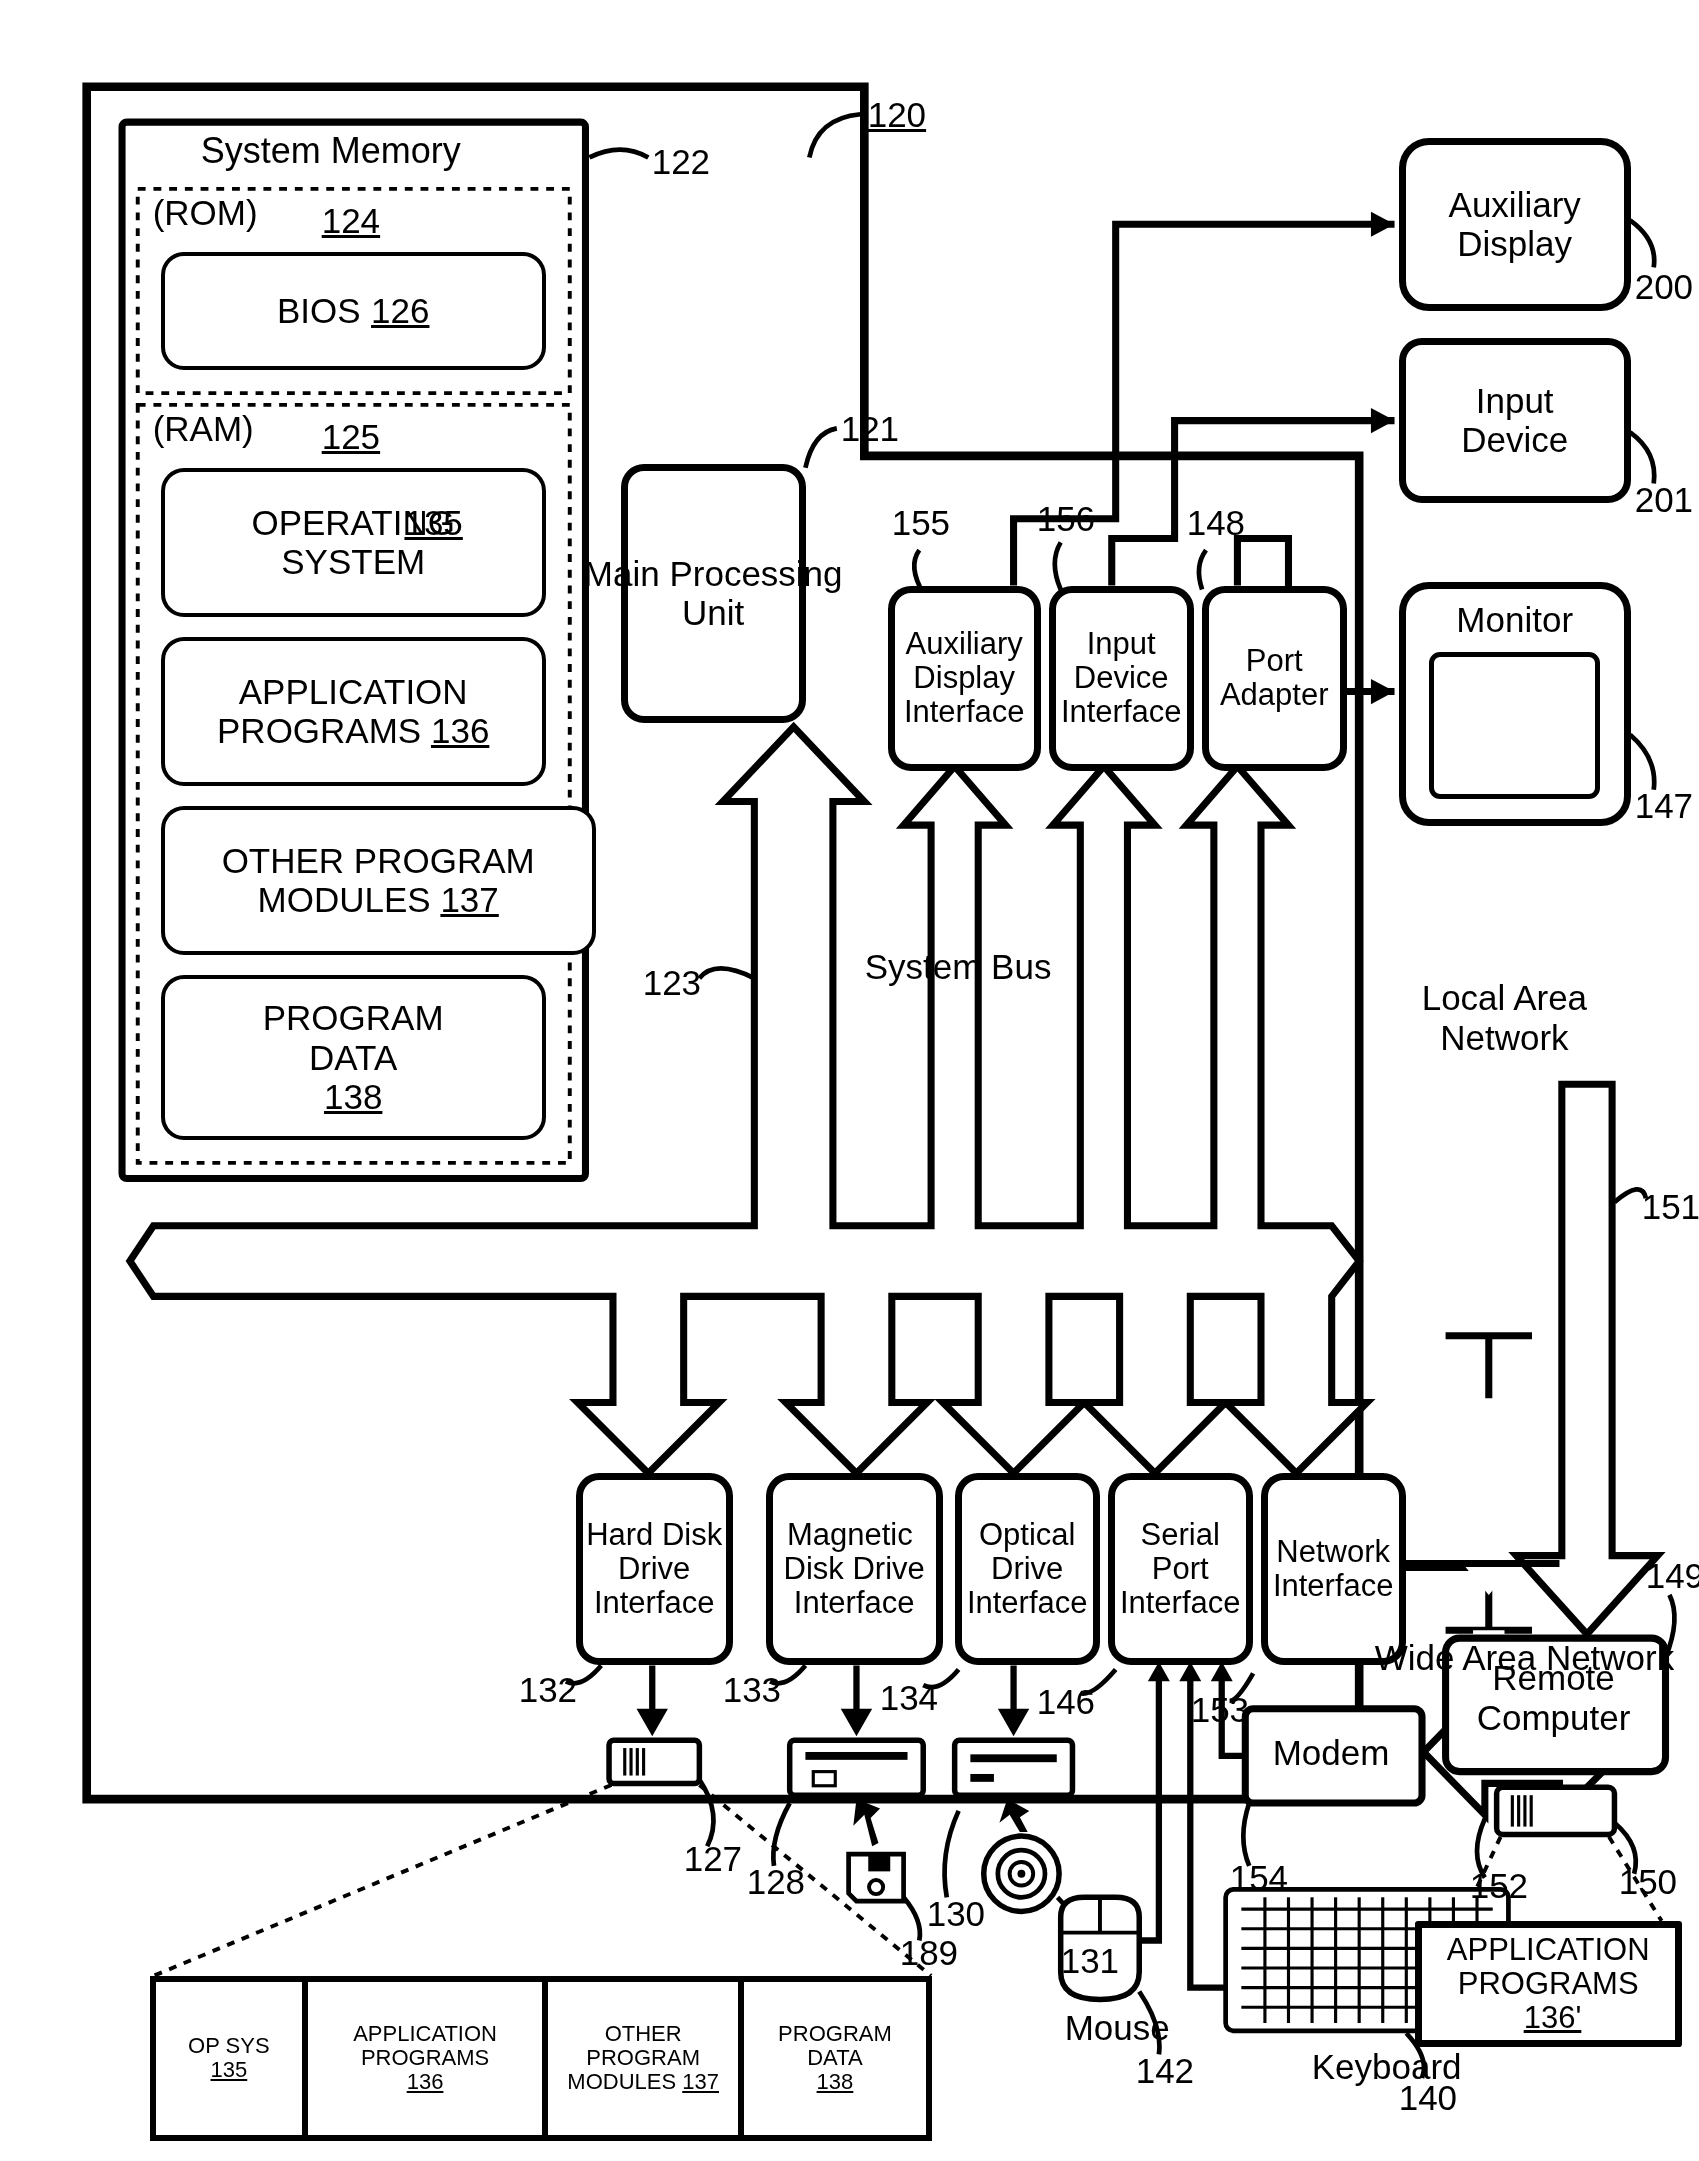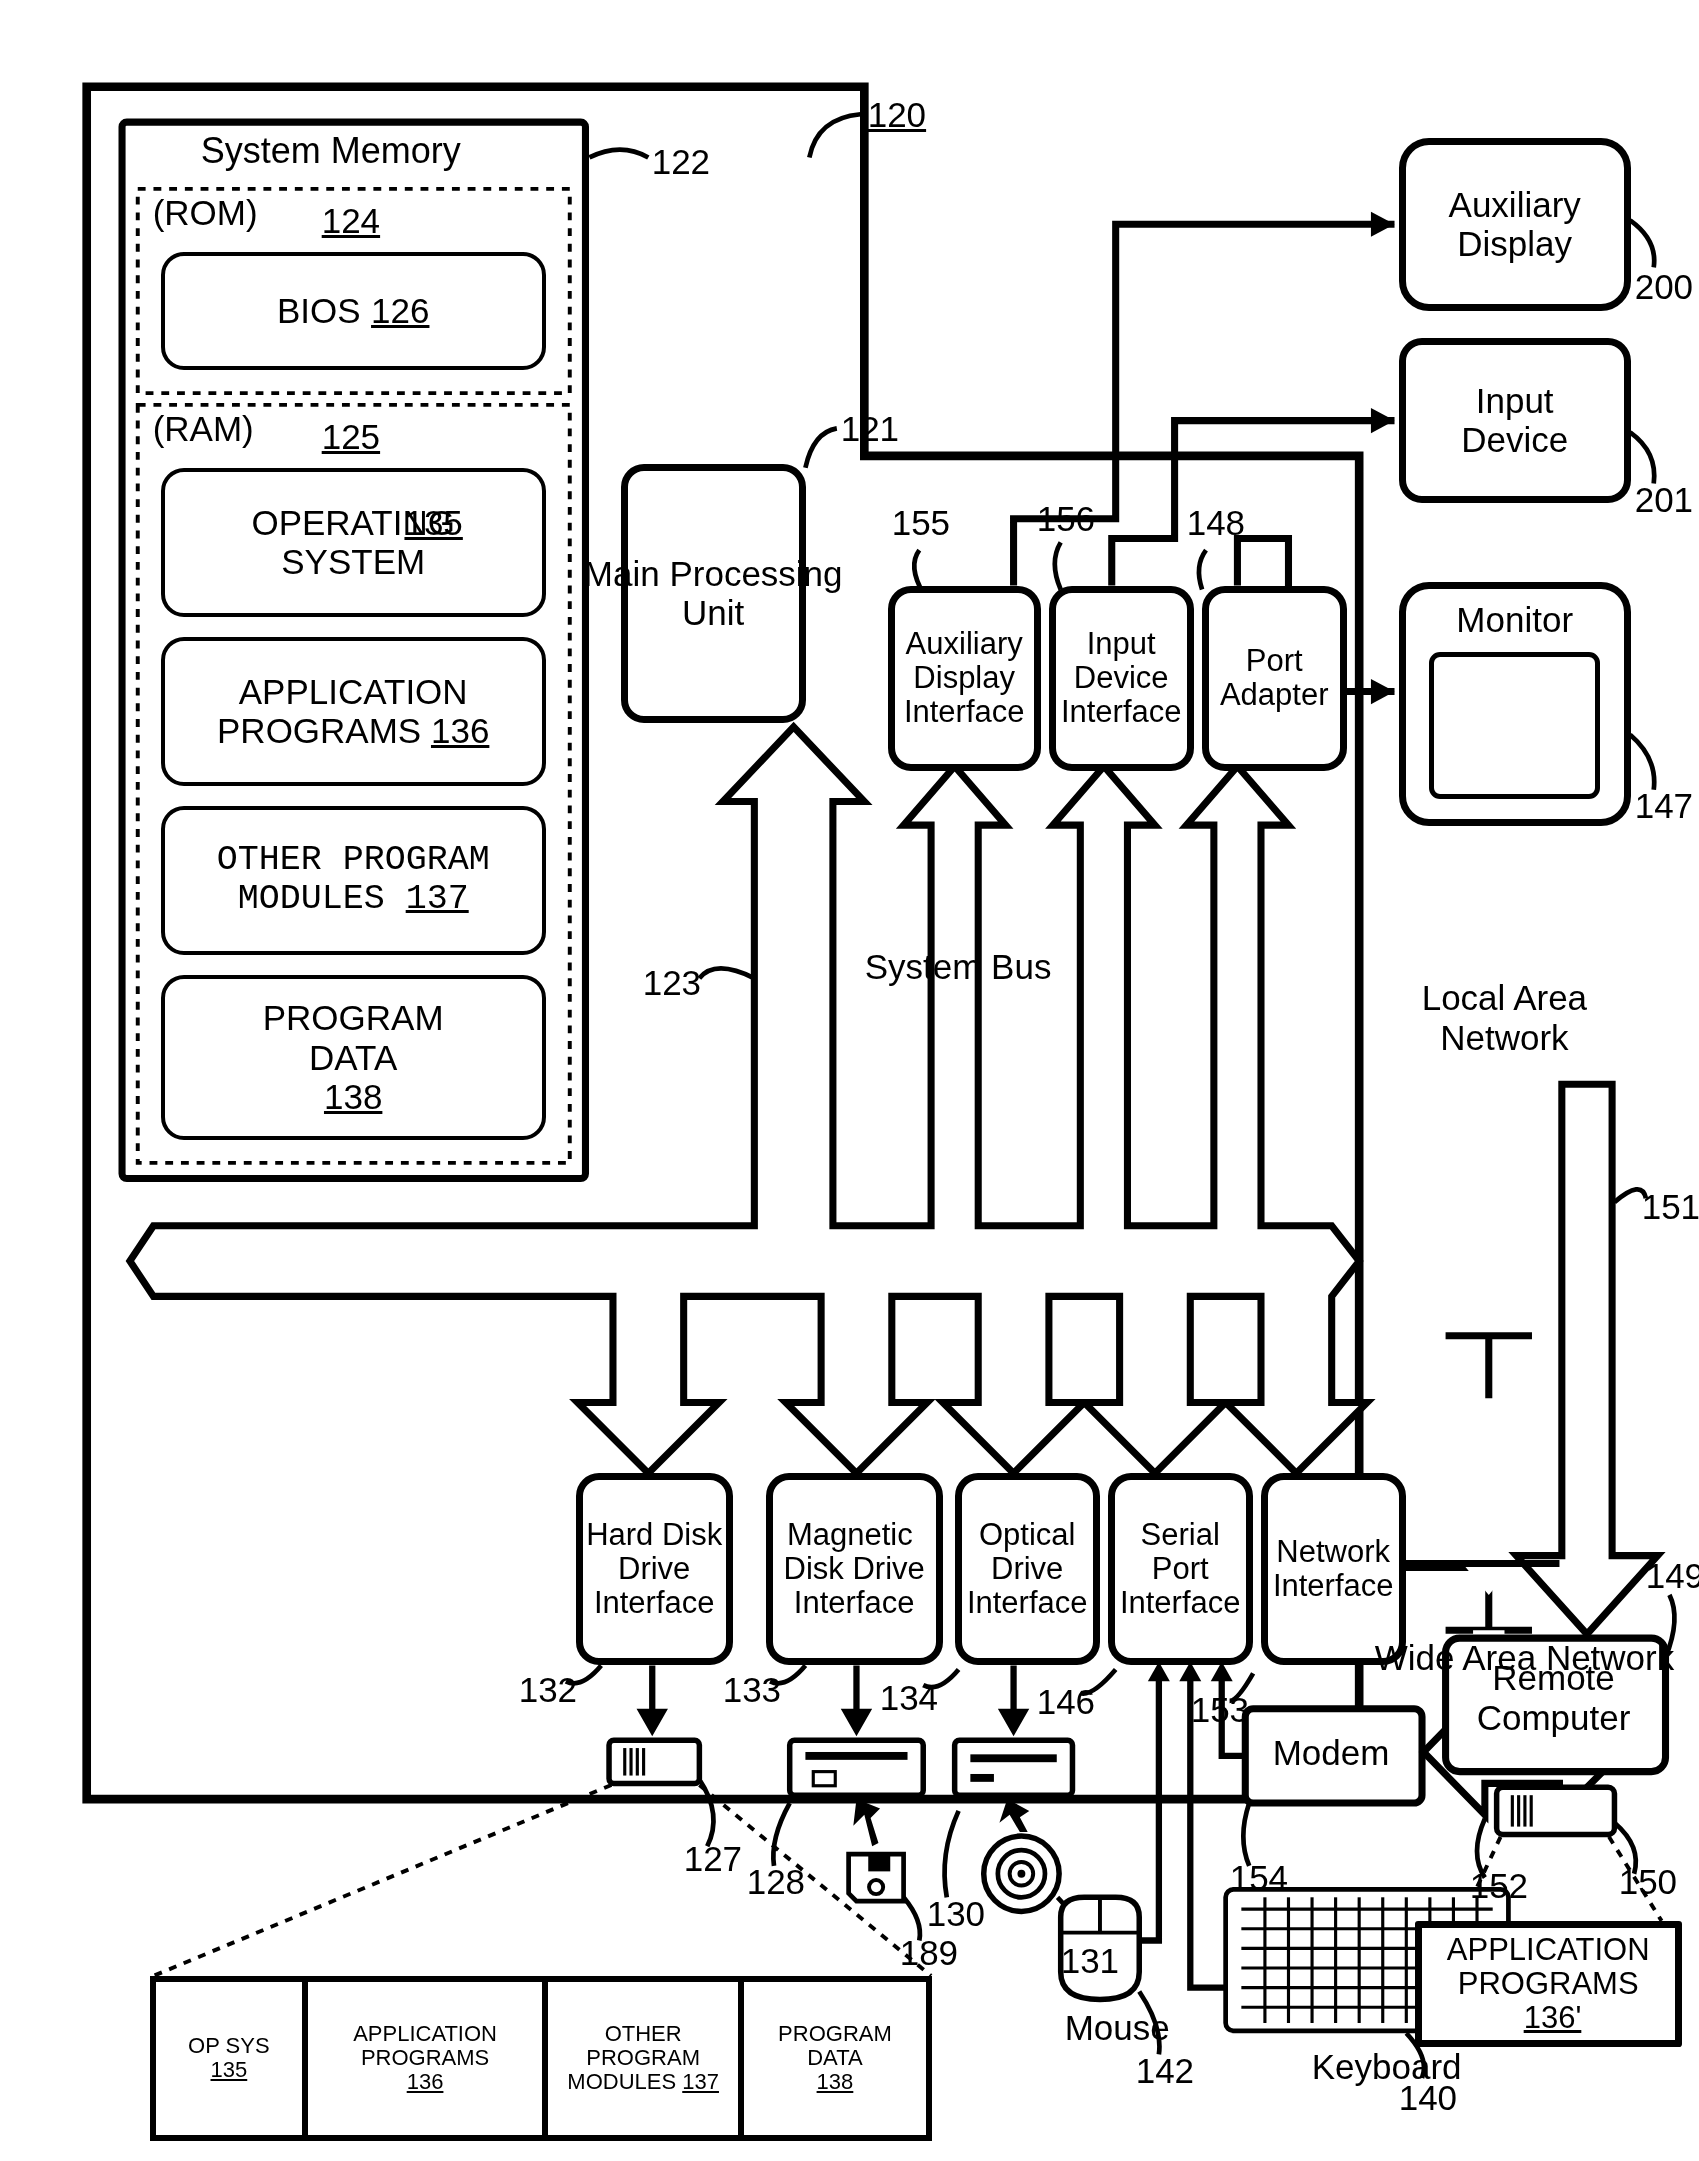--- a/index.html
+++ b/index.html
@@ -275,21 +275,21 @@
     <span style="white-space:pre;">OPERATING
 SYSTEM</span>
     <span class="und" style="position:absolute; right:-7.9px; top:0;">135</span>
   </div>
 </div>
 <div class="box box-thin" style="left:145px; top:621px; width:385px; height:149px;">
   <div class="txt"><span style="white-space:pre;">APPLICATION
 PROGRAMS</span>
    <span class="und">136</span></div>
 </div>
-<div class="box box-thin" style="left:145px; top:790px; width:385px; height:149px;font-family:Liberation Mono, monospace;">
+<div class="box box-thin" style="left:145px; top:790px; width:435px; height:149px;">
   <div class="txt"><span style="white-space:pre;">OTHER PROGRAM
 MODULES</span>
    <span class="und">137</span></div>
 </div>
 <div class="box box-thin" style="left:145px; top:959px; width:385px; height:165px;">
   <div class="txt"><span style="white-space:pre;">PROGRAM
 DATA</span><br>
    <span class="und">138</span></div>
 </div>
 

